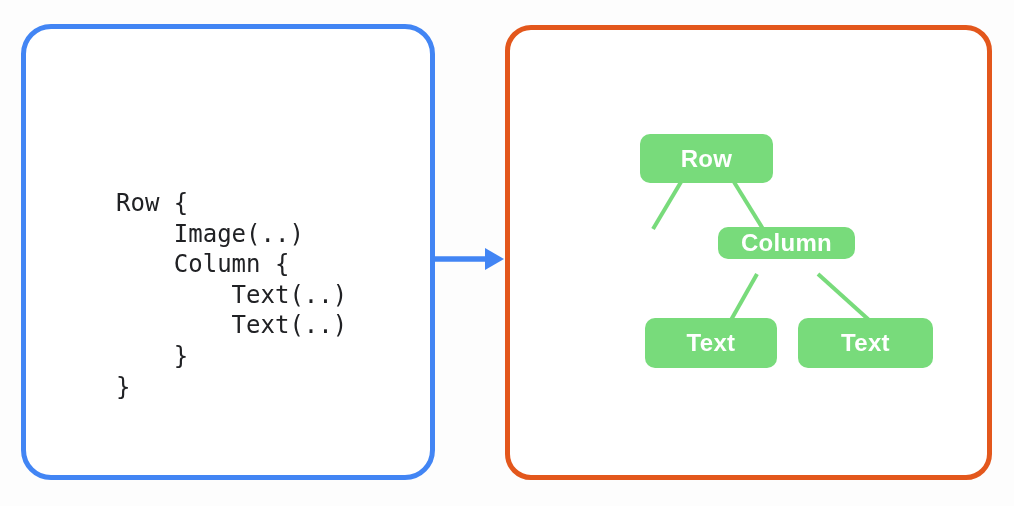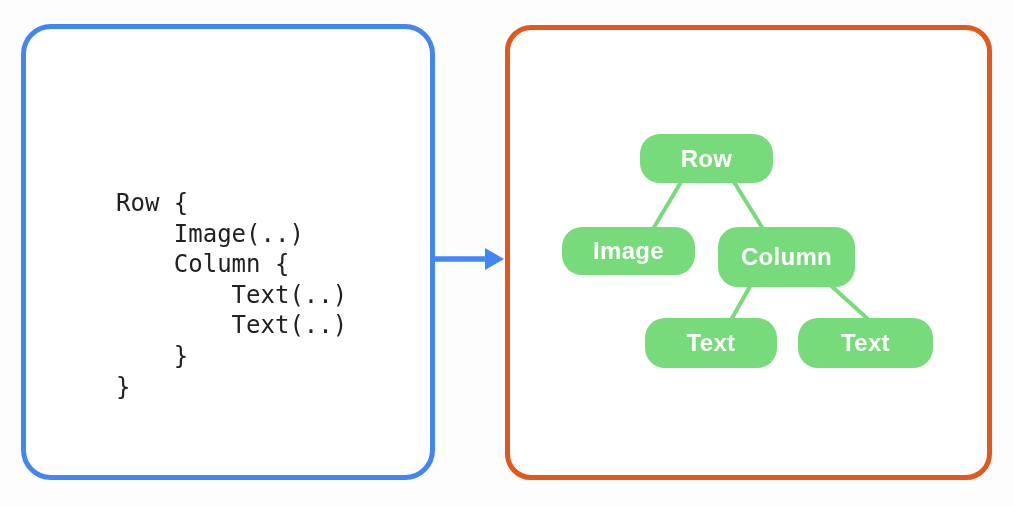--- a/index.html
+++ b/index.html
@@ -45,32 +45,32 @@
   }
   .edges-svg {
     position: absolute;
     left: 0; top: 0;
     width: 1014px; height: 506px;
     pointer-events: none;
   }
   .node {
     position: absolute;
     background: #78db7b;
-    border-radius: 20px;
+    border-radius: 10px;
     color: #ffffff;
     font-size: 24px;
     font-weight: bold;
     letter-spacing: 0.3px;
     display: flex;
     align-items: center;
     justify-content: center;
   }
   .node-row    { left: 640px; top: 134px; width: 133px; height: 49px; }
   .node-image  { left: 562px; top: 227px; width: 133px; height: 48px; }
-  .node-column { left: 718px; top: 227px; width: 137px; height: 60px; }
+  .node-column { left: 718px; top: 227px; width: 137px; height: 32px; }
   .node-text1  { left: 645px; top: 318px; width: 132px; height: 50px; }
   .node-text2  { left: 798px; top: 318px; width: 135px; height: 50px; }
 </style>
 </head>
 <body>
 
 <div class="canvas">
 
   <div class="panel code-panel">
   </div>
@@ -92,21 +92,20 @@
 
   <svg class="edges-svg" viewBox="0 0 1014 506">
     <line x1="681" y1="182" x2="653" y2="229" stroke="#78db7b" stroke-width="4"></line>
     <line x1="734" y1="182" x2="763" y2="229" stroke="#78db7b" stroke-width="4"></line>
     <line x1="757" y1="274" x2="731" y2="320" stroke="#78db7b" stroke-width="4"></line>
     <line x1="818" y1="274" x2="869" y2="320" stroke="#78db7b" stroke-width="4"></line>
   </svg>
 
   <div class="node node-row">Row</div>
 
-  <div class="node node-image">Image</div>
 
   <div class="node node-column">Column</div>
 
   <div class="node node-text1">Text</div>
 
   <div class="node node-text2">Text</div>
 
 </div>
 
 </body></html>

